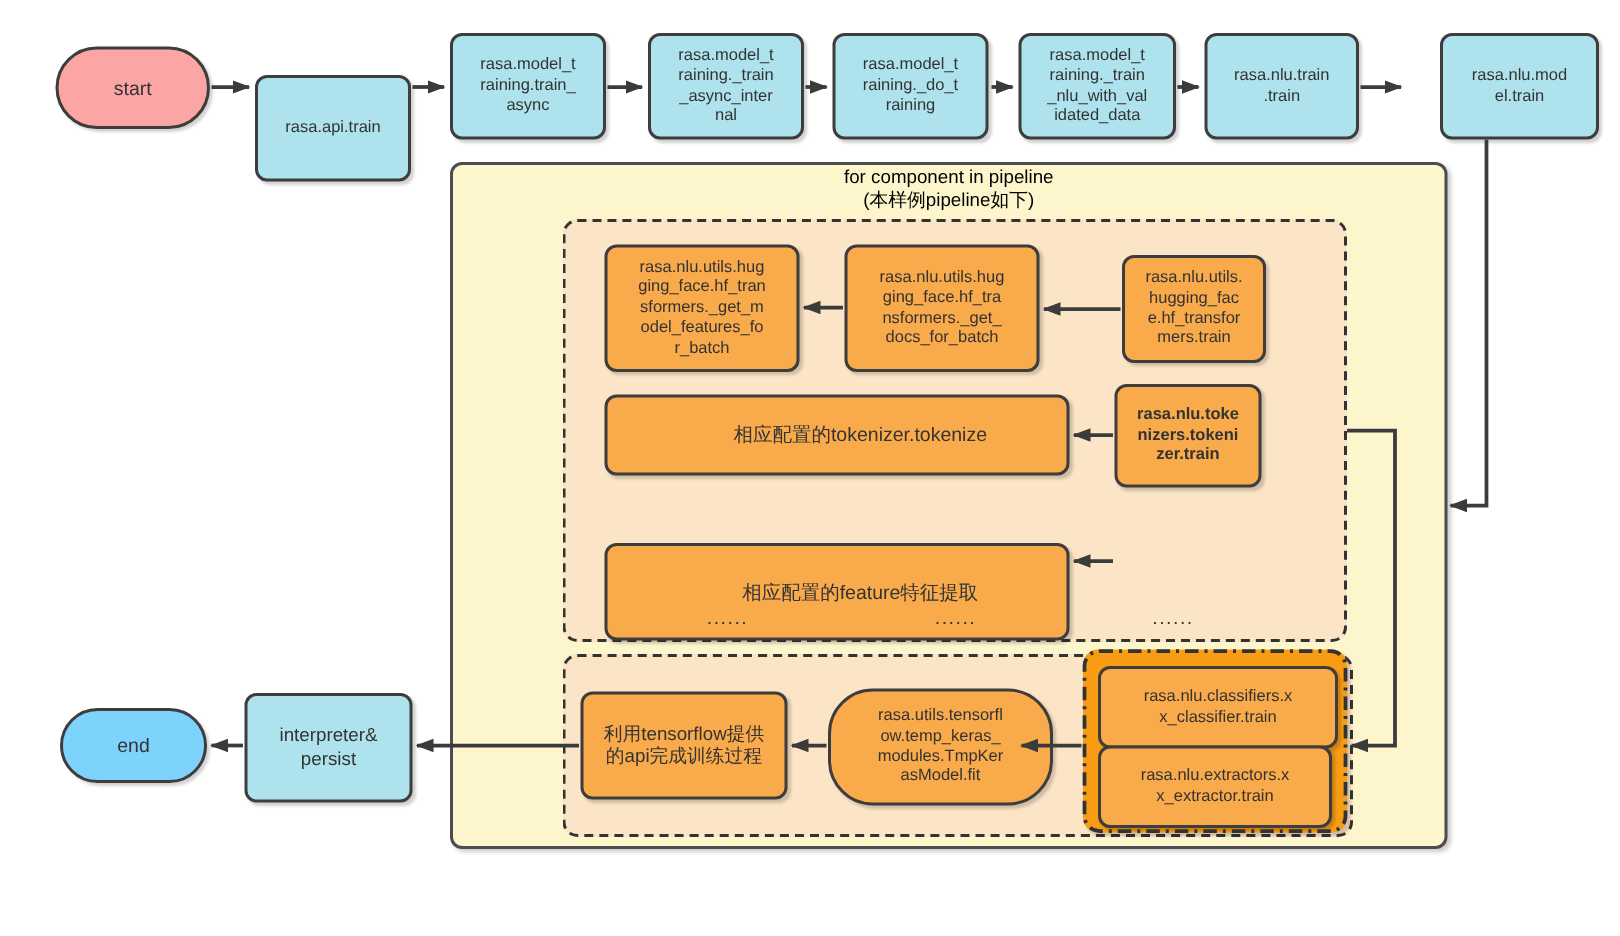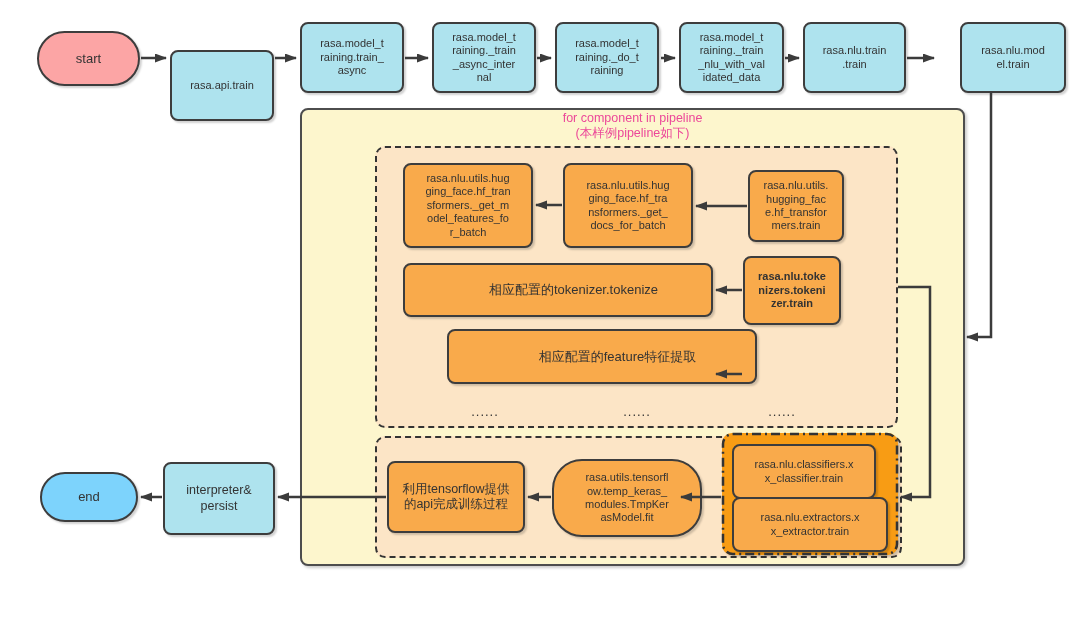--- a/index.html
+++ b/index.html
@@ -28,21 +28,21 @@
   .container-dashed {
     position:absolute; box-sizing:border-box; background:#fce5c6;
     border:2px dashed #333; border-radius:10px;
   }
   .group-fill {
     position:absolute; box-sizing:border-box; background:#f89c14;
     border-radius:10px; box-shadow:2px 2px 2px rgba(0,0,0,0.18);
   }
   .loop-title {
     position:absolute; width:665px; left:300px; text-align:center;
-    font-size:12.5px; line-height:1.15; color:#ec4899;
+    font-size:12.5px; line-height:1.15; color:#000000;
   }
   .dots { position:absolute; font-size:13px; letter-spacing:1px; color:#333; }
   .fs12 { font-size:12.5px; }
   .fs13 { font-size:13px;padding-left:31px; }
   svg.overlay {
     position:absolute; left:0; top:0; width:1080px; height:624px;
     pointer-events:none; z-index:10;
   }
 </style>
 </head>
@@ -90,28 +90,28 @@
   <div class="node orange" style="left:748px; top:170px; width:96px; height:72px;">rasa.nlu.utils.
 hugging_fac
 e.hf_transfor
 mers.train</div>
 
   <div class="node orange fs13" style="left:403px; top:263px; width:310px; height:54px;">相应配置的tokenizer.tokenize</div>
   <div class="node orange" style="left:743px; top:256px; width:98px; height:69px;font-weight:bold;">rasa.nlu.toke
 nizers.tokeni
 zer.train</div>
 
-  <div class="node orange fs13" style="left:403px; top:329px; width:310px; height:55px;margin-left:44px;">相应配置的feature特征提取</div>
+  <div class="node orange fs13" style="left:403px; top:362px; width:310px; height:65px;">相应配置的feature特征提取</div>
 
   <div class="dots" style="left:455px; top:404px; width:60px; text-align:center;">......</div>
   <div class="dots" style="left:607px; top:404px; width:60px; text-align:center;">......</div>
   <div class="dots" style="left:752px; top:404px; width:60px; text-align:center;">......</div>
 
   <div class="group-fill" style="left:722px; top:433px; width:176px; height:122px;"></div>
-  <div class="node orange" style="left:732px; top:444px; width:144px; height:55px; z-index:2;">rasa.nlu.classifiers.x
+  <div class="node orange" style="left:732px; top:444px; width:160px; height:55px; z-index:2;">rasa.nlu.classifiers.x
 x_classifier.train</div>
   <div class="node orange" style="left:732px; top:497px; width:156px; height:55px; z-index:2;">rasa.nlu.extractors.x
 x_extractor.train</div>
 
   <div class="node orange" style="left:552px; top:459px; width:150px; height:78px;border-radius:30px;">rasa.utils.tensorfl
 ow.temp_keras_
 modules.TmpKer
 asModel.fit</div>
   <div class="node orange fs12" style="left:387px; top:461px; width:138px; height:72px;">利用tensorflow提供
 的api完成训练过程</div>

